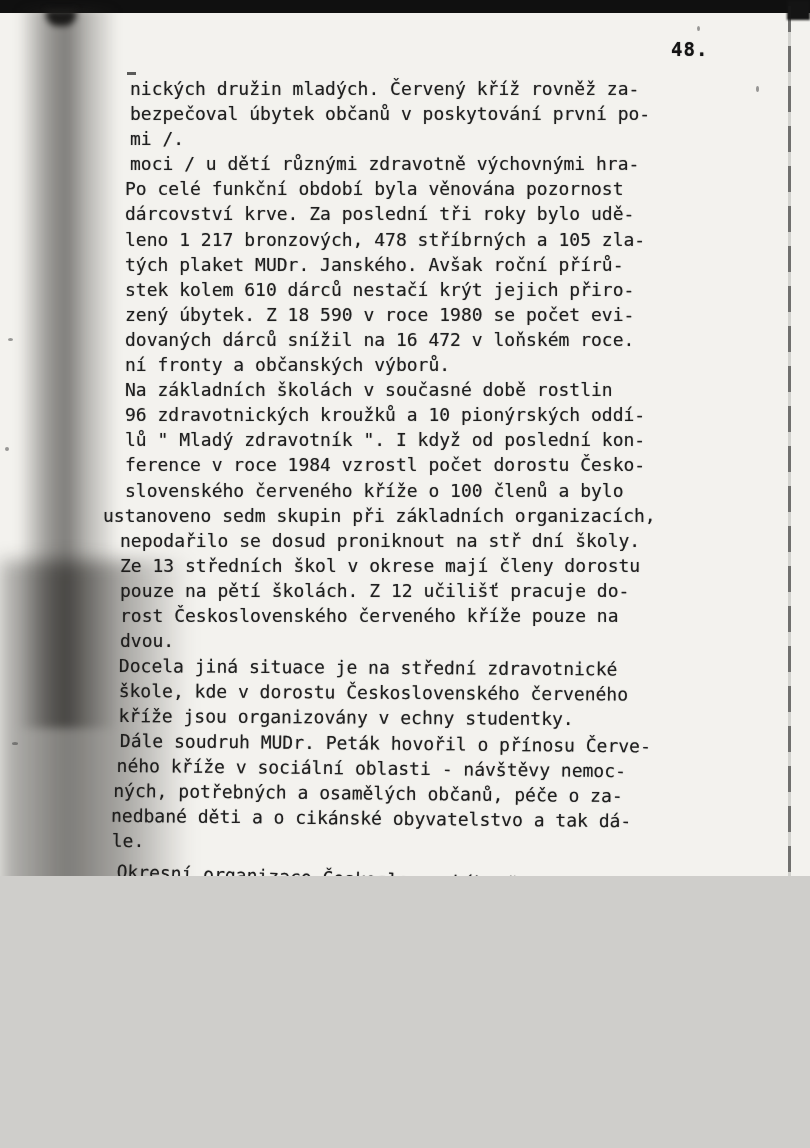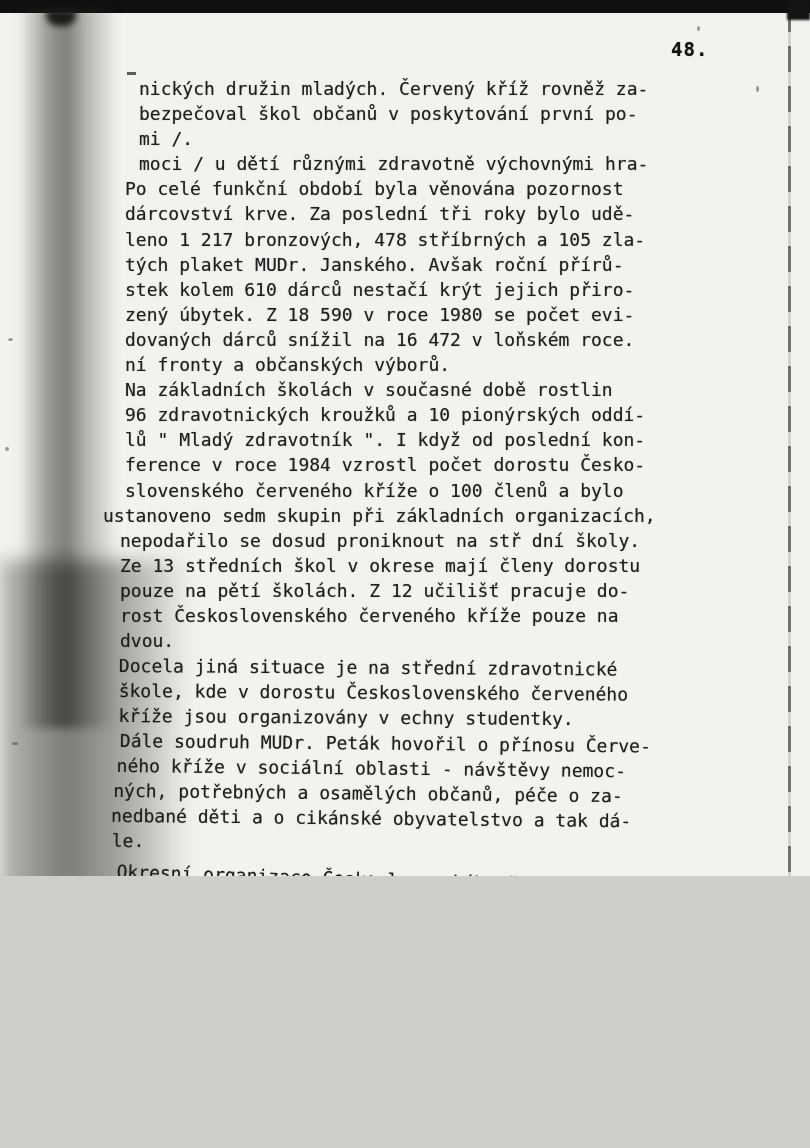--- a/index.html
+++ b/index.html
@@ -20,21 +20,21 @@
   }
   .text-column{
     position:absolute;left:125px;top:76px;width:560px;
     color:#1f1f1f;font-size:18px;line-height:25.1px;
     text-shadow:0 0 1px rgba(35,35,35,.55);
     z-index:2;
     white-space:nowrap;
   }
   .paragraph{margin:0;}
   .line{height:25.1px;}
-  .p1{margin-left:14px;}
+  .p1{margin-left:5px;}
   .p3 .line:nth-child(6){margin-left:-22px;}
   .p3 .line:nth-child(n+7){margin-left:-5px;}
   .p4{margin-left:-6px;transform:rotate(.4deg);transform-origin:0 0;}
   .p5{transform:rotate(.6deg);transform-origin:0 0;}
   .p5 .line:nth-child(1){margin-left:-5px;}
   .p5 .line:nth-child(2){margin-left:-8px;}
   .p5 .line:nth-child(3){margin-left:-11px;}
   .p5 .line:nth-child(4){margin-left:-13px;}
   .p5 .line:nth-child(5){margin-left:-12px;}
   .p6{margin-top:5px;transform:rotate(1.8deg);transform-origin:0 0;}
@@ -77,21 +77,21 @@
 </head>
 <body>
 
 <div class="scan">
 
   <div class="page-number">48.</div>
 
   <div class="text-column">
     <div class="paragraph p1">
       <div class="line">nických družin mladých. Červený kříž rovněž za-</div>
-      <div class="line">bezpečoval škol občanů v poskytování první po-</div>
+      <div class="line">bezpečoval úbytek občanů v poskytování první po-</div>
       <div class="line">mi /.</div>
       <div class="line">moci / u dětí různými zdravotně výchovnými hra-</div>
     </div>
     <div class="paragraph p2">
       <div class="line">Po celé funkční období byla věnována pozornost</div>
       <div class="line">dárcovství krve. Za poslední tři roky bylo udě-</div>
       <div class="line">leno 1 217 bronzových, 478 stříbrných a 105 zla-</div>
       <div class="line">tých plaket MUDr. Janského. Avšak roční přírů-</div>
       <div class="line">stek kolem 610 dárců nestačí krýt jejich přiro-</div>
       <div class="line">zený úbytek. Z 18 590 v roce 1980 se počet evi-</div>

